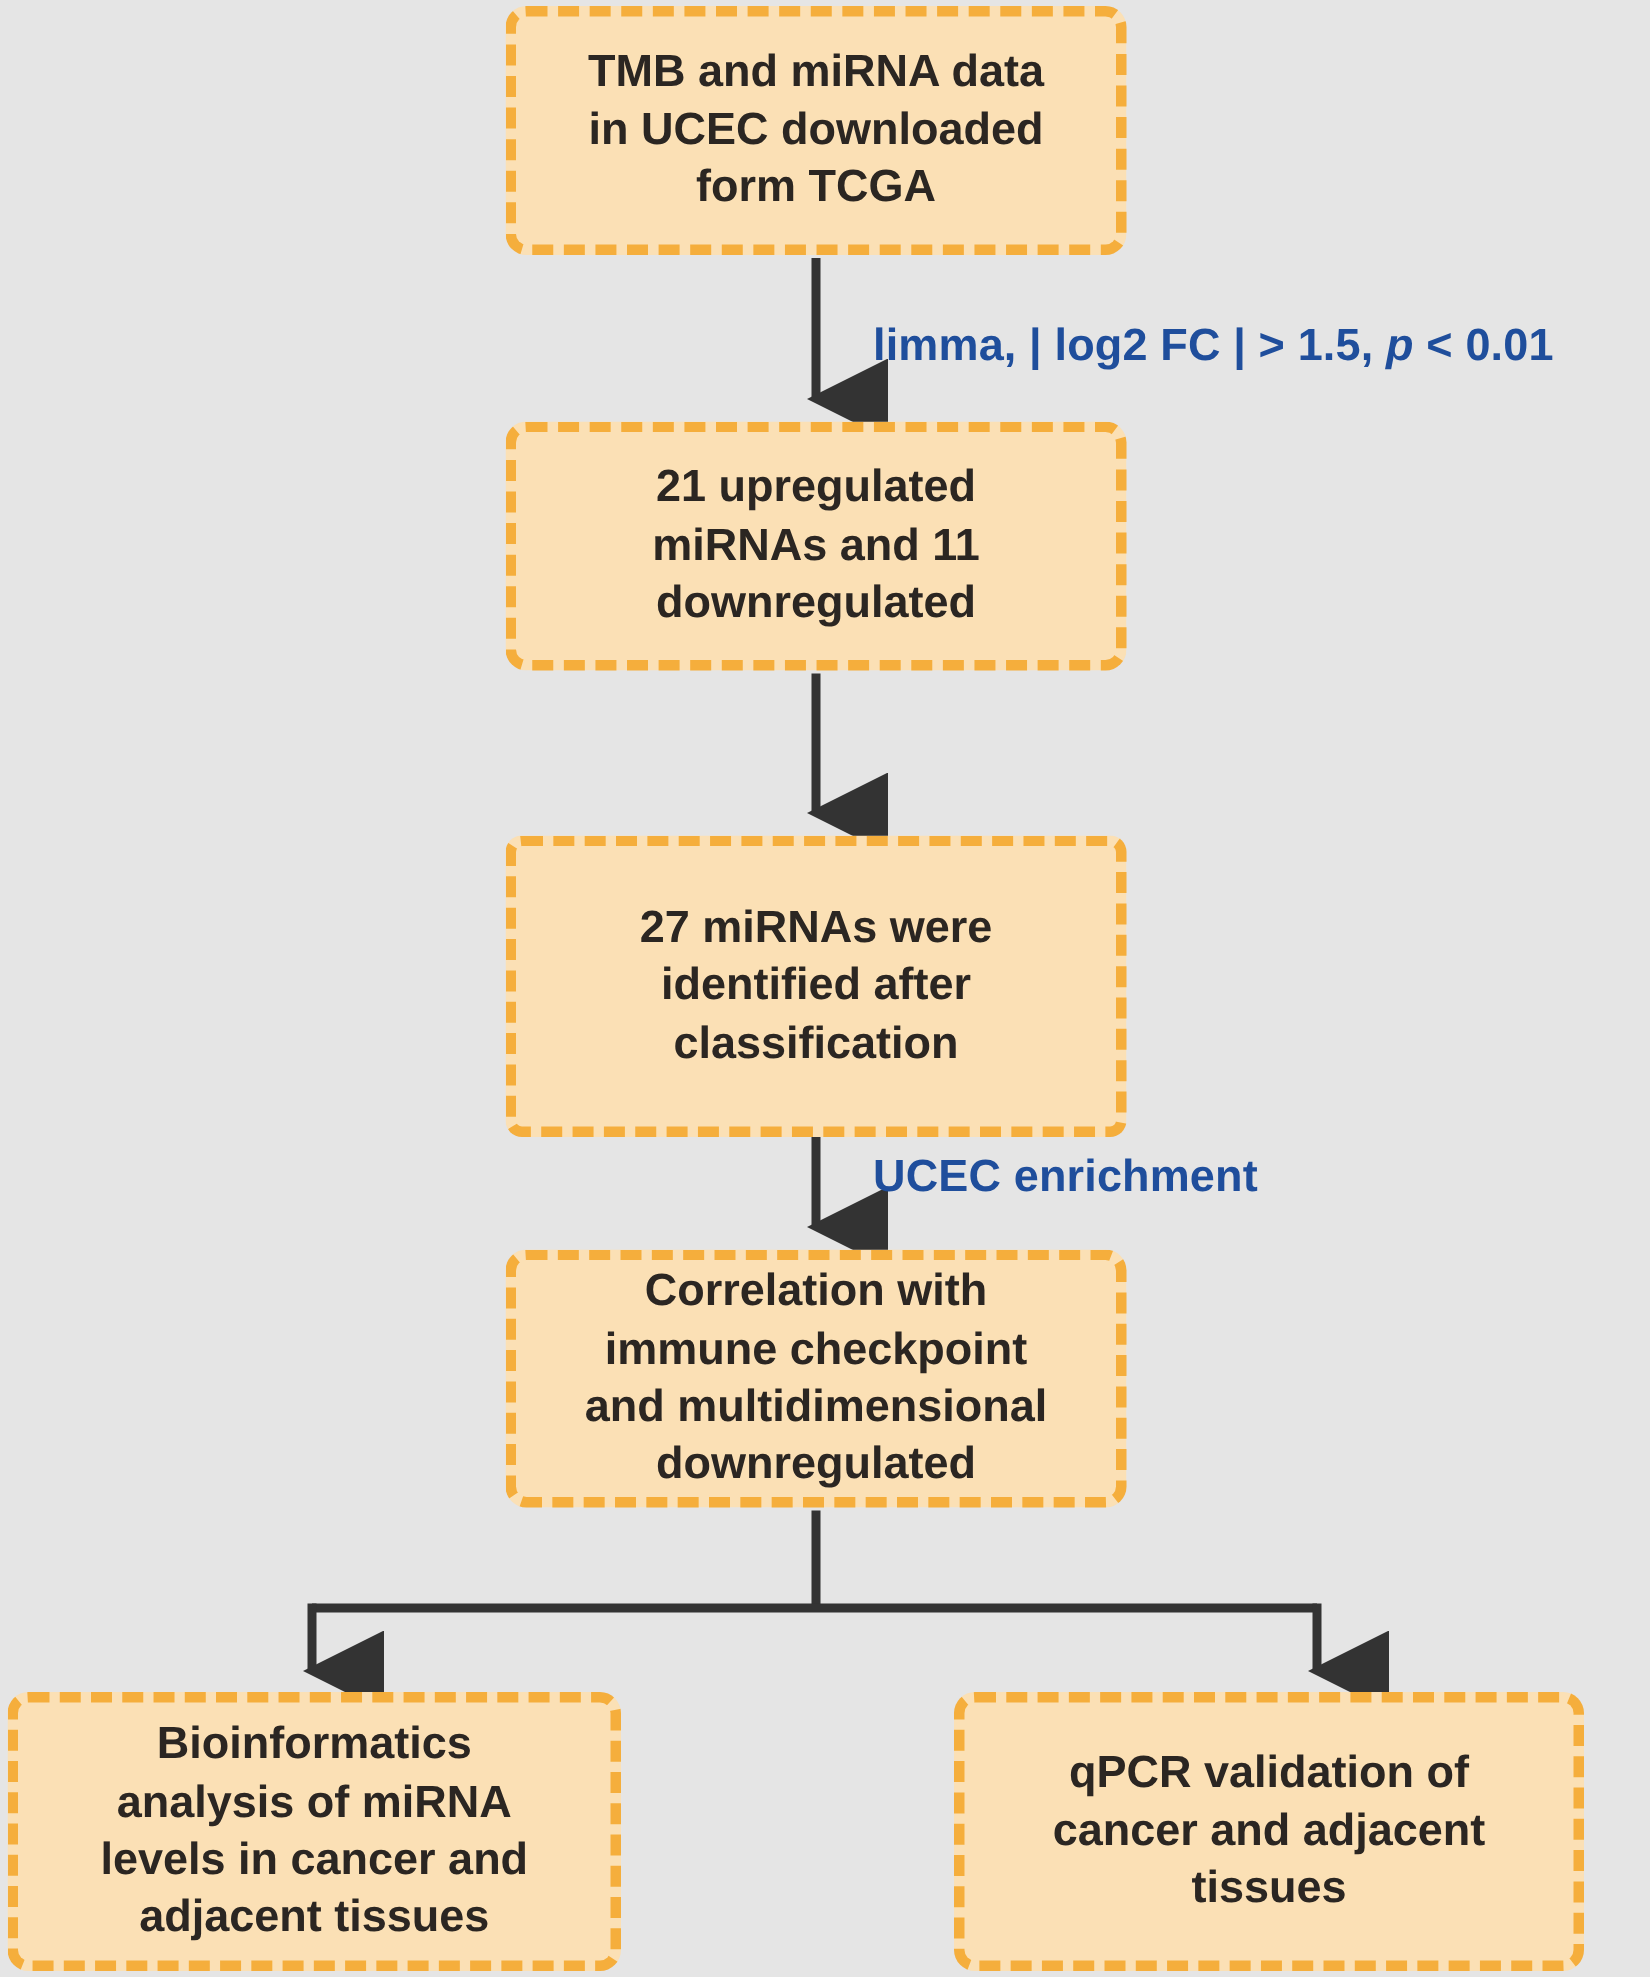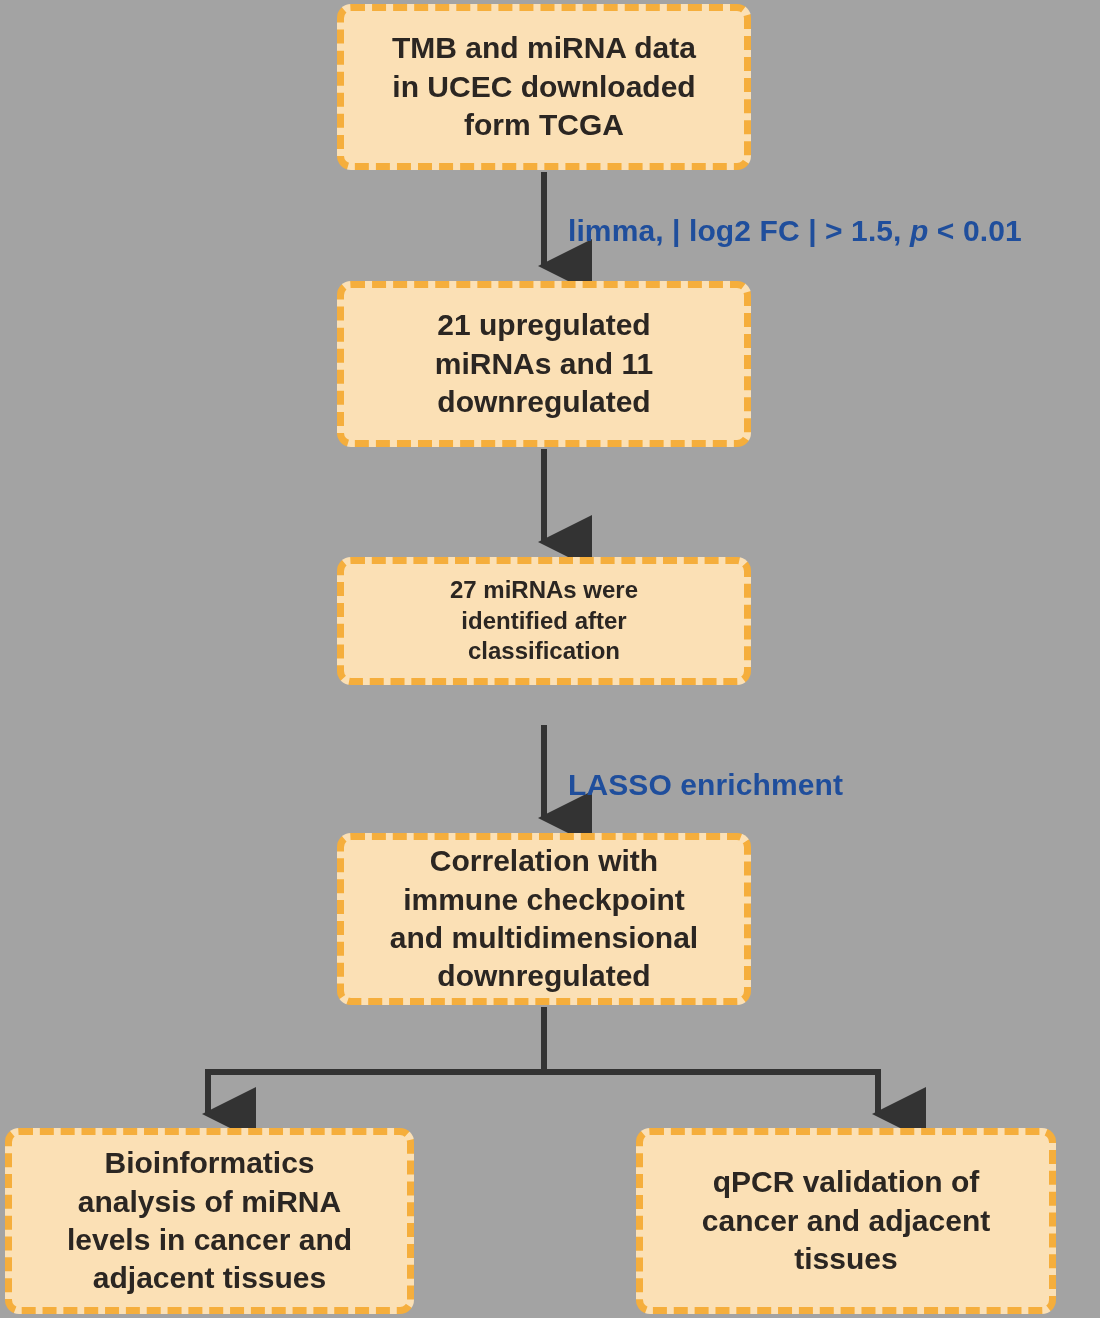--- a/index.html
+++ b/index.html
@@ -8,21 +8,21 @@
     padding: 0;
     background: #ffffff;
   }
   body {
     font-family: "Liberation Sans", sans-serif;
   }
   #canvas {
     position: relative;
     width: 1100px;
     height: 1318px;
-    background: #a3a3a3;
+    background: #e5e5e5;
     overflow: hidden;
   }
 
   
   .node {
     position: absolute;
     box-sizing: border-box;
     background: #fbe0b5;
     border: 7px dashed #f5ae3c;
     border-radius: 14px;
@@ -35,21 +35,21 @@
     line-height: 1.28;
     padding: 6px 14px;
   }
   .node-text {
     display: block;
     white-space: pre-line;
   }
 
   .n1 { left: 337px; top: 4px;    width: 414px; height: 166px; font-size: 30px; }
   .n2 { left: 337px; top: 281px;  width: 414px; height: 166px; font-size: 30px; }
-  .n3 { left: 337px; top: 557px;  width: 414px; height: 128px; font-size: 24px; }
+  .n3 { left: 337px; top: 557px;  width: 414px; height: 201px; font-size: 30px; border-radius: 11px; }
   .n4 { left: 337px; top: 833px;  width: 414px; height: 172px; font-size: 30px; }
   .n5 { left: 5px;   top: 1128px; width: 409px; height: 186px; font-size: 30px; align-items: center; }
   .n6 { left: 636px; top: 1128px; width: 420px; height: 186px; font-size: 30px; text-align: center; }
 
   
   #wires {
     position: absolute;
     left: 0;
     top: 0;
     width: 1100px;
@@ -58,20 +58,21 @@
   }
 
   
   .edge-label {
     position: absolute;
     color: #1f4e9c;
     font-weight: bold;
     font-size: 30px;
     white-space: nowrap;
     letter-spacing: 0.1px;
+    margin-left: 14px;
   }
   .edge-label .ital { font-style: italic; }
 
   .lbl1 { left: 568px; top: 214px; }
   .lbl2 { left: 568px; top: 493px; }
   .lbl3 { left: 568px; top: 768px; }
 </style>
 </head>
 <body>
 
@@ -115,21 +116,21 @@
   </div>
 
 
   <div class="node n3">
     <span class="node-text">27 miRNAs were
 identified after
 classification</span>
   </div>
 
   <div class="edge-label lbl3">
-    <span>LASSO enrichment</span>
+    <span>UCEC enrichment</span>
   </div>
 
   <div class="node n4">
     <span class="node-text">Correlation with
 immune checkpoint
 and multidimensional
 downregulated</span>
   </div>
 
   <div class="node n5">

